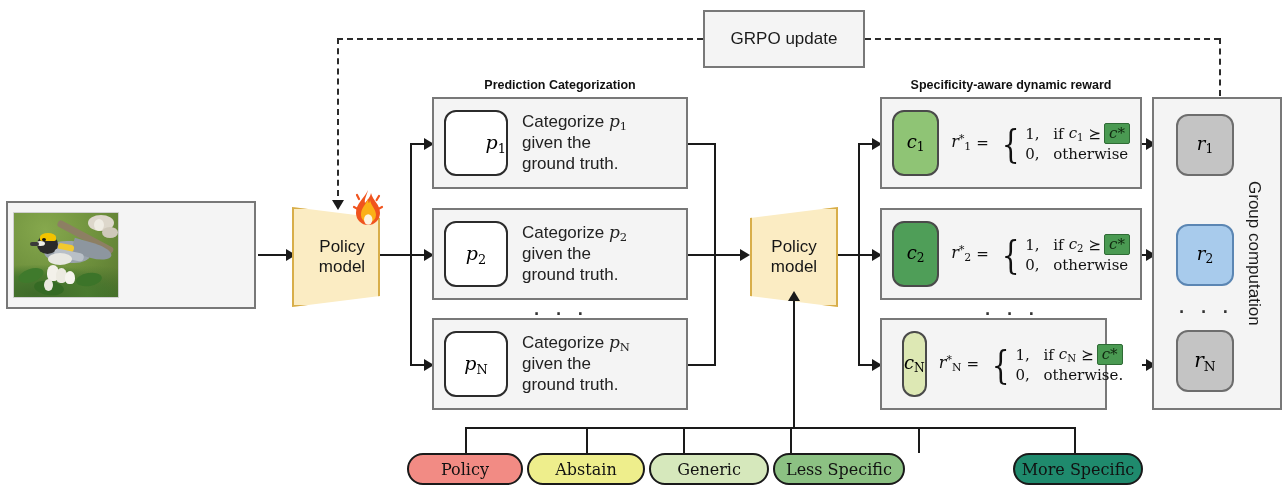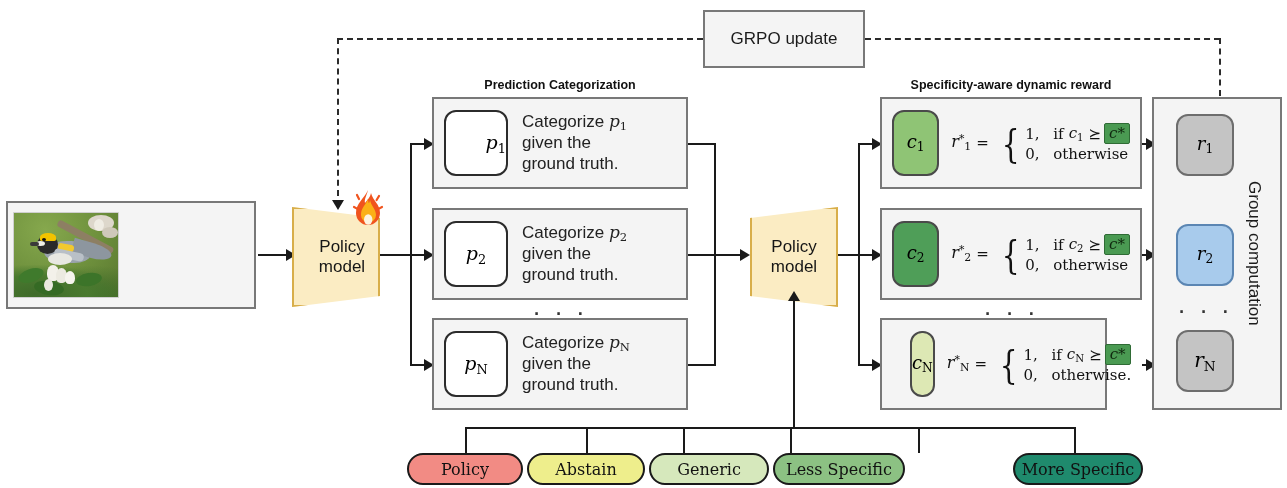--- a/index.html
+++ b/index.html
@@ -283,21 +283,21 @@
         <div class="frow">
           <span class="fnum">0,</span>
           <span style="margin-left:8px;">otherwise</span>
         </div>
       </div>
     </div>
   </div>
 
   <div class="abs dots" style="left:880px;top:297px;width:262px;text-align:center;">· · ·</div>
 
-  <div class="abs panel" style="left:880px;top:318px;width:227px;height:92px;display:flex;align-items:center;padding:0 28px;">
+  <div class="abs panel" style="left:880px;top:318px;width:227px;height:92px;display:flex;align-items:center;padding:0 20px;">
     <div class="chip chip-c" style="width:58px;height:62px;background:#dde8b4;">
       <span class="mi" style="font-size:18px;">
         <span>c</span><span class="sub">N</span>
       </span>
     </div>
     <div class="formula" style="margin-left:12px;">
       <span class="mi" style="font-size:16px;">
         <span>r</span><span class="sup">*</span><span class="sub">N</span>
       </span>
       <span style="margin:0 5px;font-size:15px;">=</span>

